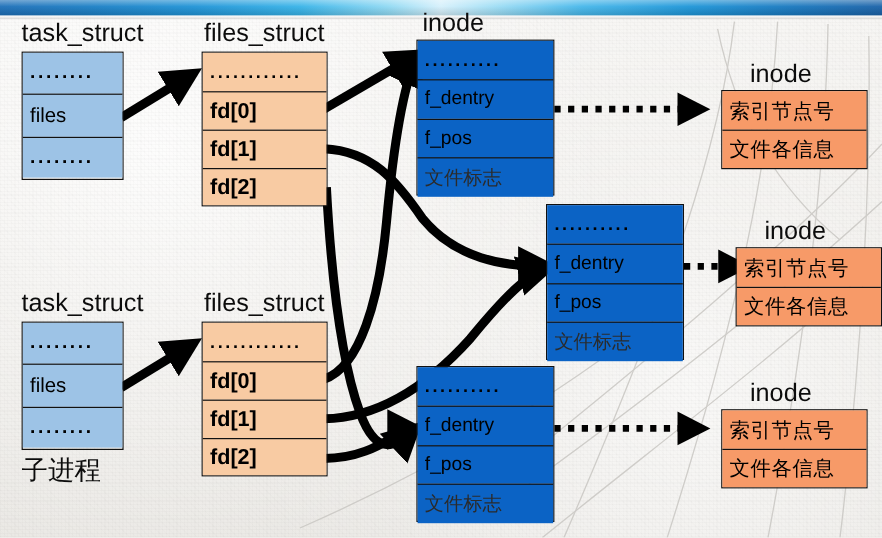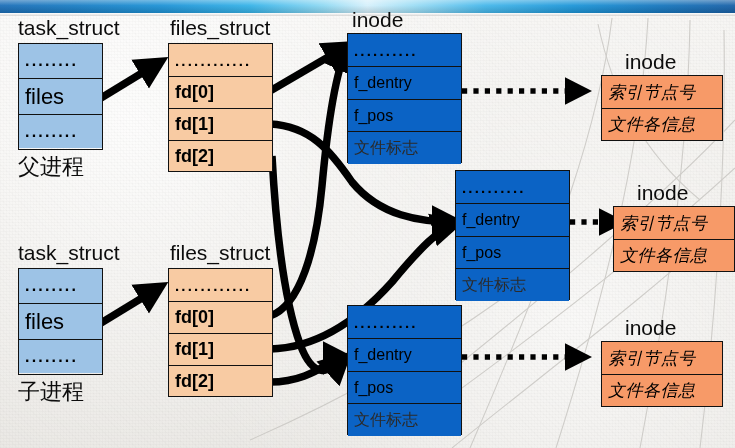--- a/index.html
+++ b/index.html
@@ -46,25 +46,25 @@
   }
 
   
   .box{position:absolute;border:1.6px solid #111;box-sizing:border-box;}
   .row{
     box-sizing:border-box;display:flex;align-items:center;
     padding-left:6px;overflow:hidden;white-space:nowrap;
   }
   .row + .row{border-top:1.6px solid #111;}
 
-  .task .row{background:#9dc3e6;color:#000;font-size:22px;}
+  .task .row{background:#9dc3e6;color:#000;font-size:17px;}
   .files .row{background:#f8cba3;color:#000;font-size:18px;font-weight:bold;}
   .file .row{background:#0b63c5;color:#000;font-size:16px;}
   .file .row.dim{color:#2b2b2b;}
-  .inode .row{background:#f79a68;color:#000;font-size:17px;letter-spacing:.5px;font-style:italic;}
+  .inode .row{background:#f79a68;color:#000;font-size:17px;letter-spacing:.5px;}
 
   .dots{letter-spacing:2.2px;font-weight:bold;font-size:15px;line-height:1;}
   .task .dots{font-size:16px;}
   .files .dots{font-size:15px;}
   .file .dots{font-size:15px;}
 
   
   .cap{position:absolute;color:#0c0c0c;white-space:nowrap;}
   .cap.lat{font-size:21px;}
   .cap.cjk{font-size:22px;}
@@ -130,21 +130,20 @@
   </svg>
 
   <div class="cap lat" style="left:18px;top:16px;">task_struct</div>
 
   <div class="box task" style="left:18px;top:43px;width:85px;height:107px;">
     <div class="row dots" style="height:34px;">........</div>
     <div class="row" style="height:36px;">files</div>
     <div class="row dots" style="height:34px;">........</div>
   </div>
 
-  <div class="cap cjk" style="left:18px;top:152px;">父进程</div>
 
   <div class="cap lat" style="left:170px;top:16px;">files_struct</div>
 
   <div class="box files" style="left:168px;top:43px;width:105px;height:129px;">
     <div class="row dots" style="height:32px;">............</div>
     <div class="row" style="height:32px;">fd[0]</div>
     <div class="row" style="height:32px;">fd[1]</div>
     <div class="row" style="height:31px;">fd[2]</div>
   </div>
 

